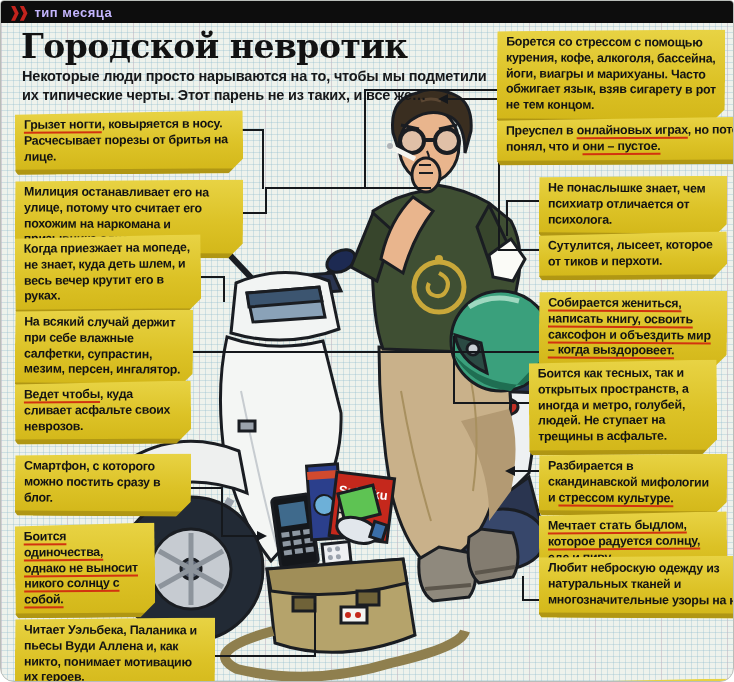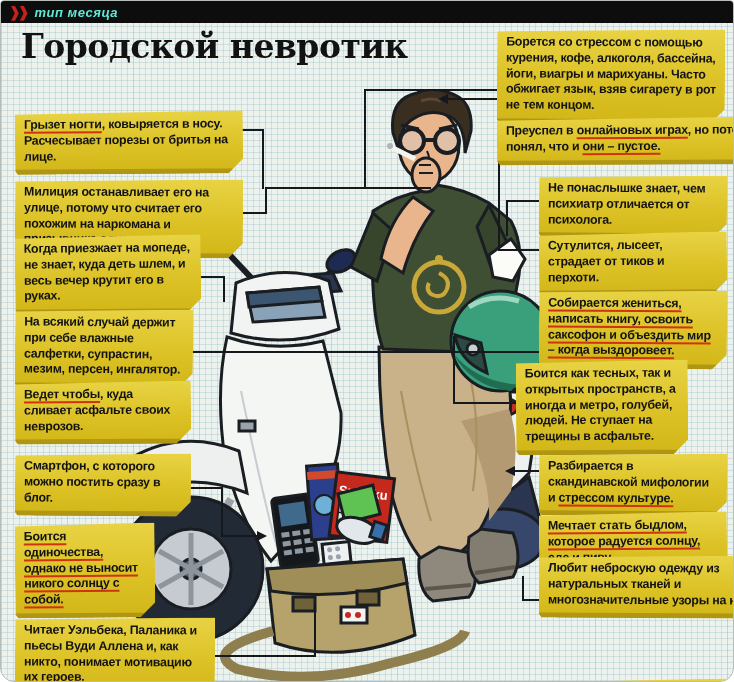--- a/index.html
+++ b/index.html
@@ -7,21 +7,21 @@
     border:1px solid #b9bdb9;border-radius:4px 4px 14px 14px;box-sizing:border-box;
     background:
       repeating-linear-gradient(90deg, rgba(222,168,178,.30) 0 1px, transparent 1px 66px),
       repeating-linear-gradient(0deg, rgba(138,184,204,.32) 0 1px, transparent 1px 6px),
       repeating-linear-gradient(90deg, rgba(138,184,204,.32) 0 1px, transparent 1px 6px),
       #eef2ec;
     font-family:"Liberation Sans",sans-serif;}
   .topbar{position:absolute;top:0;left:0;right:0;height:22px;background:#0d0d0d;
     display:flex;align-items:center;gap:8px;padding-left:8px;z-index:5;}
   .chev{color:#c2231d;font-weight:bold;font-size:14px;line-height:1;letter-spacing:-3px;}
-  .tag{color:#5eead4;font-size:13px;font-weight:bold;letter-spacing:.5px;font-style:italic;}
+  .tag{color:#c4b5fd;font-size:13px;font-weight:bold;letter-spacing:.5px;}
   .title{position:absolute;top:26px;left:20px;margin:0;z-index:4;
     font-family:"DejaVu Serif",serif;font-weight:900;font-size:33px;color:#121212;letter-spacing:-.5px;}
   .intro{position:absolute;top:66px;left:21px;width:470px;margin:0;z-index:4;
     font-size:14.5px;font-weight:bold;color:#17181a;line-height:1.3;letter-spacing:-.2px;}
   .callout{position:absolute;z-index:3;color:#131313;
     font-size:12.4px;font-weight:bold;line-height:1.27;letter-spacing:-.25px;
     padding:6px 9px 10px 9px;box-sizing:border-box;
     background:linear-gradient(180deg,#e8d344 0%,#dcc226 55%,#d2b618 100%);
     box-shadow:inset 0 -5px 0 rgba(118,98,10,.38);
     clip-path:polygon(0 3px,100% 0,100% calc(100% - 15px),calc(100% - 15px) 100%,3px 100%,0 calc(100% - 4px));}
@@ -37,20 +37,21 @@
 <body>
 
 <div class="page">
 
   <div class="topbar">
     <span class="chev">❱❱</span>
     <span class="tag">тип месяца</span>
   </div>
 
   <h1 class="title">Городской невротик</h1>
+  <p class="intro">Некоторые люди просто нарываются на то, чтобы мы подметили их типические черты. Этот парень не из таких, и все же…</p>
 
   <svg id="scene" width="560" height="592" viewBox="0 0 560 592">
 
     <g stroke="#1a1d22" stroke-width="3">
       <path d="M505 245 L555 236 L560 254 L508 263 Z" fill="#27355c"></path>
       <path d="M512 266 L552 260 L548 280 L514 284 Z" fill="#1d2a4a"></path>
       <path d="M470 222 L522 212 L538 234 L530 272 L498 304 L462 330 L450 295 Z" fill="#2a3550"></path>
       <path d="M452 300 L500 302 L488 382 L448 422 L438 360 Z" fill="#eef1f2"></path>
       <ellipse cx="466" cy="316" rx="11" ry="8" fill="#c23026"></ellipse>
       <path d="M440 420 L488 386 L500 432 L468 472 L444 460 Z" fill="#2a3550"></path>
@@ -227,21 +228,21 @@
       <div class="callout" style="top: 178px; left: 14px; width: 228px; transform: rotate(0.3deg);"><span class="seg">Милиция останавливает его на улице, потому что считает его похожим на наркомана и призывника одновременно.</span></div>
       <div class="callout" style="top: 234px; left: 14px; width: 186px; transform: rotate(-0.5deg);"><span class="seg">Когда приезжает на мопеде, не знает, куда деть шлем, и весь вечер крутит его в руках.</span></div>
       <div class="callout" style="top: 308px; left: 14px; width: 178px; transform: rotate(0.4deg);"><span class="seg">На всякий случай держит при себе влажные салфетки, супрастин, мезим, персен, ингалятор.</span></div>
       <div class="callout" style="top: 380px; left: 14px; width: 176px; transform: rotate(-0.3deg);"><span class="seg u">Ведет чтобы</span><span class="seg">, куда сливает асфальте своих неврозов.</span></div>
       <div class="callout" style="top: 452px; left: 14px; width: 176px; transform: rotate(0.4deg);"><span class="seg">Смартфон, с которого можно постить сразу в блог.</span></div>
       <div class="callout" style="top: 522px; left: 14px; width: 140px; transform: rotate(-0.5deg);"><span class="seg u">Боится одиночества, однако не выносит никого солнцу с собой.</span></div>
       <div class="callout" style="top: 616px; left: 14px; width: 200px; transform: rotate(0.3deg);"><span class="seg">Читает Уэльбека, Паланика и пьесы Вуди Аллена и, как никто, понимает мотивацию их героев.</span></div>
       <div class="callout" style="top: 28px; left: 496px; width: 228px; transform: rotate(0.3deg);"><span class="seg">Борется со стрессом с помощью курения, кофе, алкоголя, бассейна, йоги, виагры и марихуаны. Часто обжигает язык, взяв сигарету в рот не тем концом.</span></div>
       <div class="callout" style="top: 116px; left: 496px; width: 274px; transform: rotate(-0.3deg);"><span class="seg">Преуспел в </span><span class="seg u">онлайновых играх</span><span class="seg">, но потом понял, что и </span><span class="seg u">они – пустое.</span></div>
       <div class="callout" style="top: 174px; left: 538px; width: 188px; transform: rotate(0.4deg);"><span class="seg">Не понаслышке знает, чем психиатр отличается от психолога.</span></div>
-      <div class="callout" style="top: 231px; left: 538px; width: 188px; transform: rotate(-0.4deg);"><span class="seg">Сутулится, лысеет, страдает от тиков и перхоти.</span></div>
+      <div class="callout" style="top: 231px; left: 538px; width: 188px; transform: rotate(-0.4deg);"><span class="seg">Сутулится, лысеет, которое от тиков и перхоти.</span></div>
       <div class="callout" style="top: 289px; left: 538px; width: 188px; transform: rotate(0.4deg);"><span class="seg u">Собирается жениться, написать книгу, освоить саксофон и объездить мир – когда выздоровеет.</span></div>
-      <div class="callout" style="top: 359px; left: 515px; width: 172px; transform: rotate(-0.3deg);"><span class="seg">Боится как тесных, так и открытых пространств, а иногда и метро, голубей, людей. Не ступает на трещины в асфальте.</span></div>
+      <div class="callout" style="top: 359px; left: 528px; width: 188px; transform: rotate(-0.3deg);"><span class="seg">Боится как тесных, так и открытых пространств, а иногда и метро, голубей, людей. Не ступает на трещины в асфальте.</span></div>
       <div class="callout" style="top: 452px; left: 538px; width: 188px; transform: rotate(0.4deg);"><span class="seg">Разбирается в скандинавской мифологии и </span><span class="seg u">стрессом культуре.</span></div>
       <div class="callout" style="top: 511px; left: 538px; width: 188px; transform: rotate(-0.4deg);"><span class="seg u">Мечтает стать быдлом, которое радуется солнцу, еде и пиву.</span></div>
       <div class="callout" style="top: 554px; left: 538px; width: 224px; transform: rotate(0.3deg);"><span class="seg">Любит неброскую одежду из натуральных тканей и многозначительные узоры на ней.</span></div>
       <div class="callout" style="top: 678px; left: 538px; width: 188px; transform: rotate(-0.3deg);"><span class="seg">За городом ему еще хуже.</span></div>
     </div>
 </div>
 
 </body></html>

